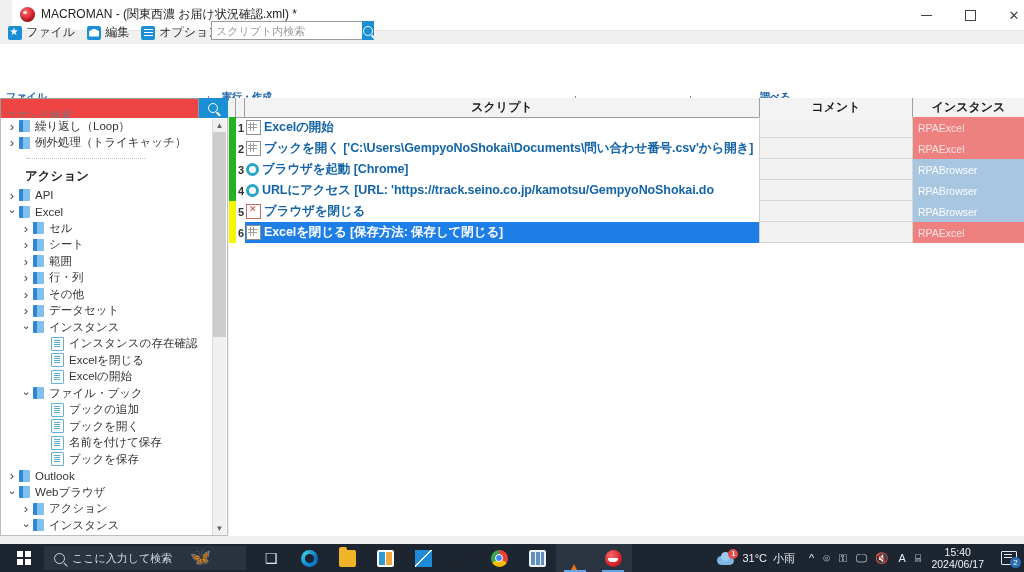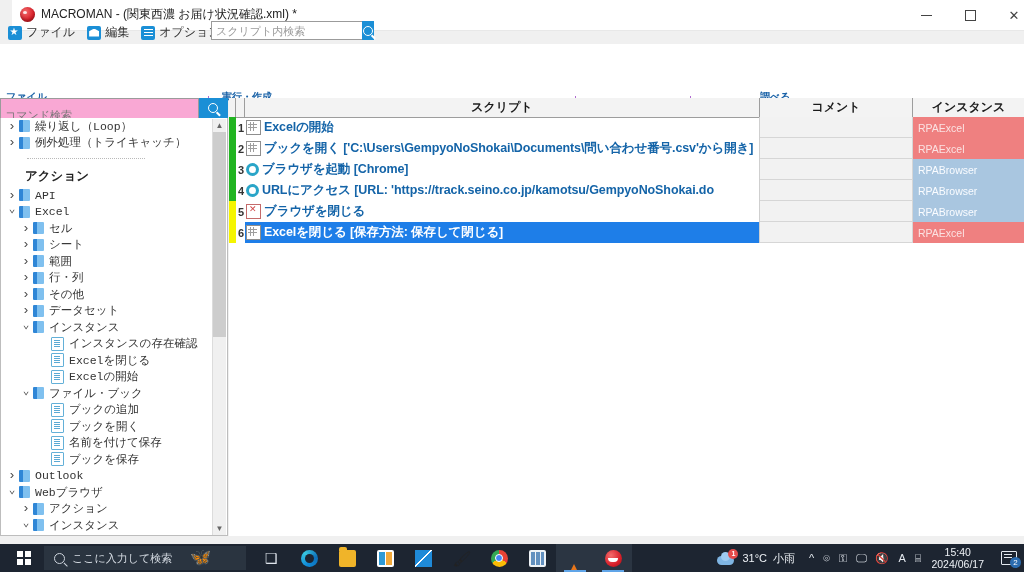--- a/index.html
+++ b/index.html
@@ -44,25 +44,25 @@
   .grp-label{position:absolute;font-size:10px;font-weight:bold;color:#1b63a8;white-space:nowrap;}
   .sep{position:absolute;top:50px;width:1px;background:#b06ad0;}
   .rb-item{position:absolute;top:52px;width:58px;display:flex;flex-direction:column;align-items:center;cursor:default;}
   .rb-ic{height:24px;width:26px;display:flex;align-items:center;justify-content:center;}
   .rb-txt{font-size:9.5px;color:#2d2d2d;margin-top:2px;white-space:nowrap;}
   .rb-ic svg{display:block;}
 
   
   .left-pane{position:absolute;left:0;top:98px;width:228px;height:438px;background:#fff;border-right:1px solid #a9a9a9;box-sizing:border-box;}
   .cmd-search{position:absolute;left:0;top:0;width:228px;height:20px;display:flex;box-sizing:border-box;}
-  .cmd-search input{flex:1;border:1px solid #9b9b9b;outline:none;font-size:11px;padding:16px 4px;color:#333;background:#f9a8d4;font-family:Liberation Serif, serif;}
+  .cmd-search input{flex:1;border:1px solid #9b9b9b;outline:none;font-size:11px;padding:16px 4px;color:#333;background:#ef4444;font-family:Liberation Serif, serif;}
   .cmd-search .search-btn{width:28px;border-left:none;}
   .tree{position:absolute;left:0;top:20px;width:228px;height:418px;overflow:hidden;background:#fff;border:1px solid #bdbdbd;border-top:none;box-sizing:border-box;}
   .tree-inner{position:absolute;left:0;top:0;width:214px;}
-  .tnode{display:flex;align-items:center;height:16.5px;padding-left:4px;white-space:nowrap;cursor:default;font-family:Liberation Mono, monospace;}
+  .tnode{display:flex;align-items:center;height:16.5px;padding-left:4px;white-space:nowrap;cursor:default;}
   .chev{width:14px;font-size:9px;color:#4a4a4a;display:flex;align-items:center;justify-content:center;flex:none;}
   .chev.r:before{content:"›";font-size:13px;line-height:1;}
   .chev.d:before{content:"⌄";font-size:11px;line-height:1;position:relative;top:-2px;}
   .folder-ic{width:11px;height:12px;flex:none;margin-right:5px;position:relative;}
   .folder-ic:before{content:"";position:absolute;left:0;top:0;width:4px;height:12px;background:#2f86d6;border-radius:1px 0 0 1px;}
   .folder-ic:after{content:"";position:absolute;left:4px;top:0;width:7px;height:12px;background:#7fc0ef;border-radius:0 1px 1px 0;}
   .leaf-ic{width:11px;height:12px;flex:none;margin-right:5px;background:#fff;border:1px solid #63b0d8;border-radius:1px;position:relative;}
   .leaf-ic:after{content:"";position:absolute;left:1.5px;top:2px;width:6px;height:1px;background:#5aa9d4;box-shadow:0 2px 0 #5aa9d4,0 4px 0 #5aa9d4,0 6px 0 #5aa9d4;}
   .tlabel{font-size:11.5px;color:#333;}
   .tnode.sec{height:22px;padding-left:24px;}

